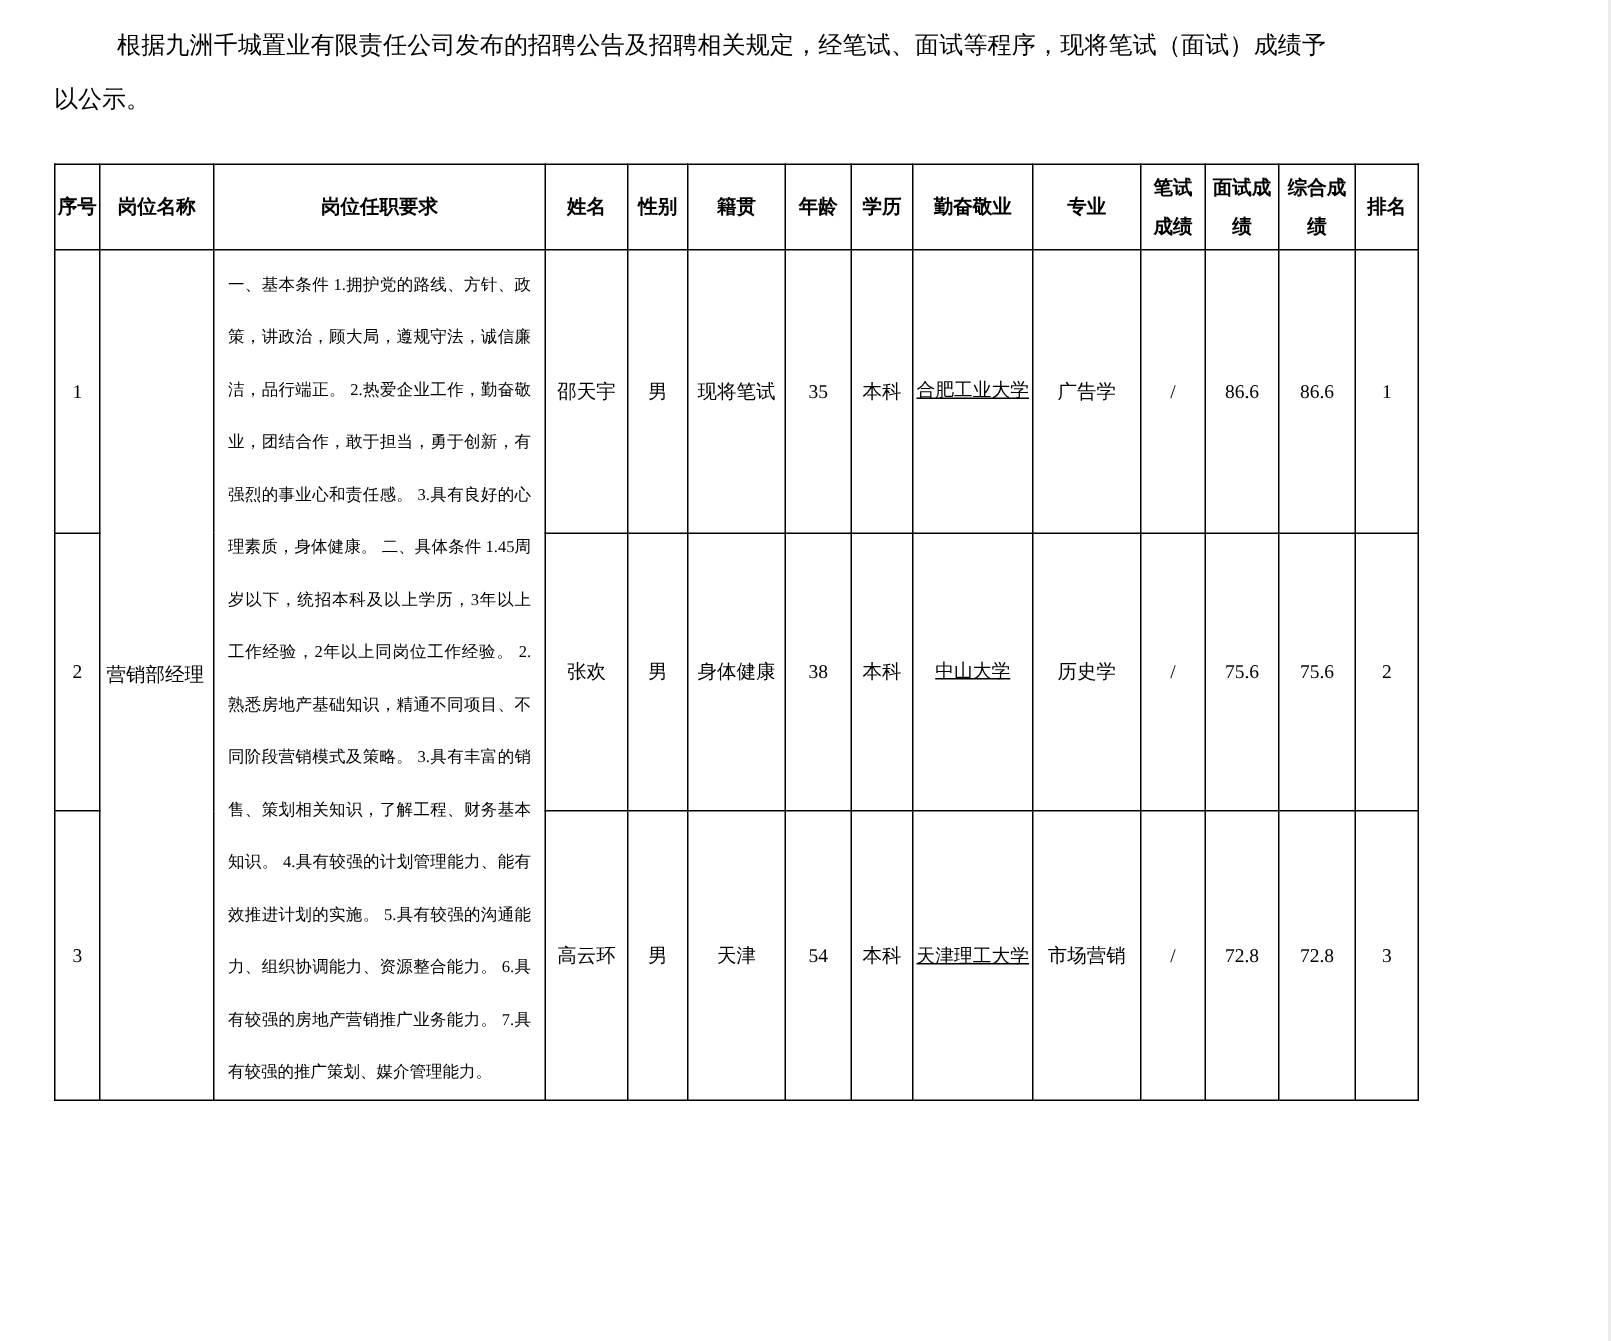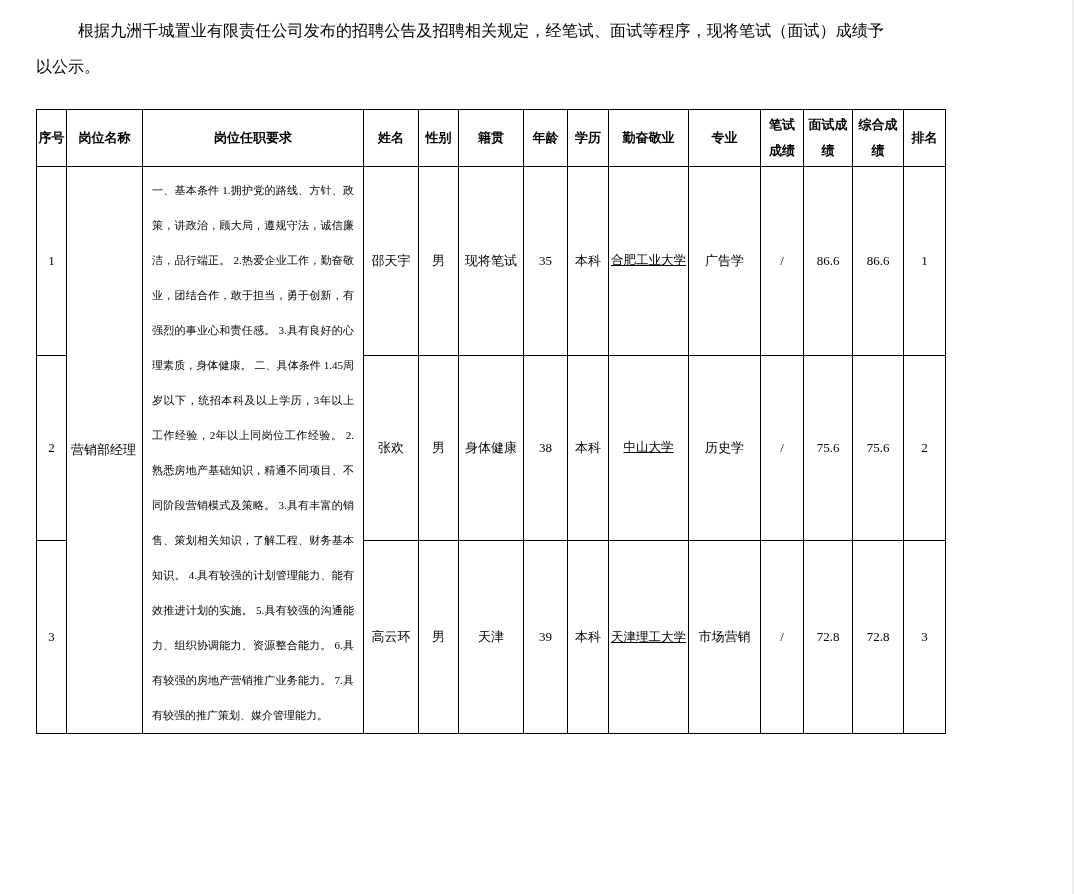--- a/index.html
+++ b/index.html
@@ -126,21 +126,21 @@
         <td class="c">/</td>
         <td class="c">75.6</td>
         <td class="c">75.6</td>
         <td class="c">2</td>
       </tr>
       <tr class="row-c">
         <td class="c">3</td>
         <td class="c">高云环</td>
         <td class="c">男</td>
         <td class="c">天津</td>
-        <td class="c">39</td>
+        <td class="c">54</td>
         <td class="c">本科</td>
         <td class="c school">天津理工大学</td>
         <td class="c">市场营销</td>
         <td class="c">/</td>
         <td class="c">72.8</td>
         <td class="c">72.8</td>
         <td class="c">3</td>
       </tr>
     </tbody>
   </table>

